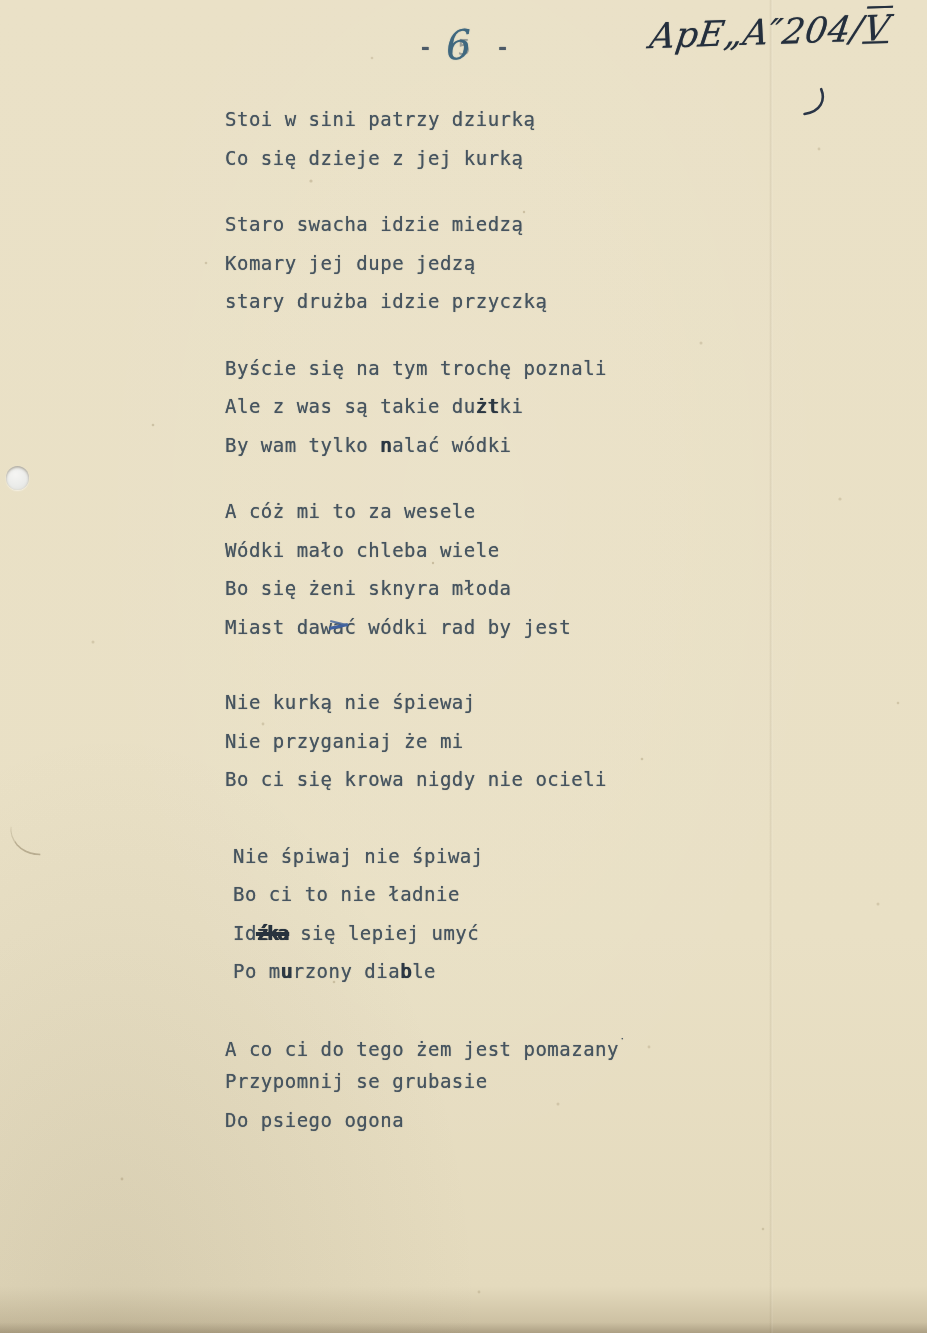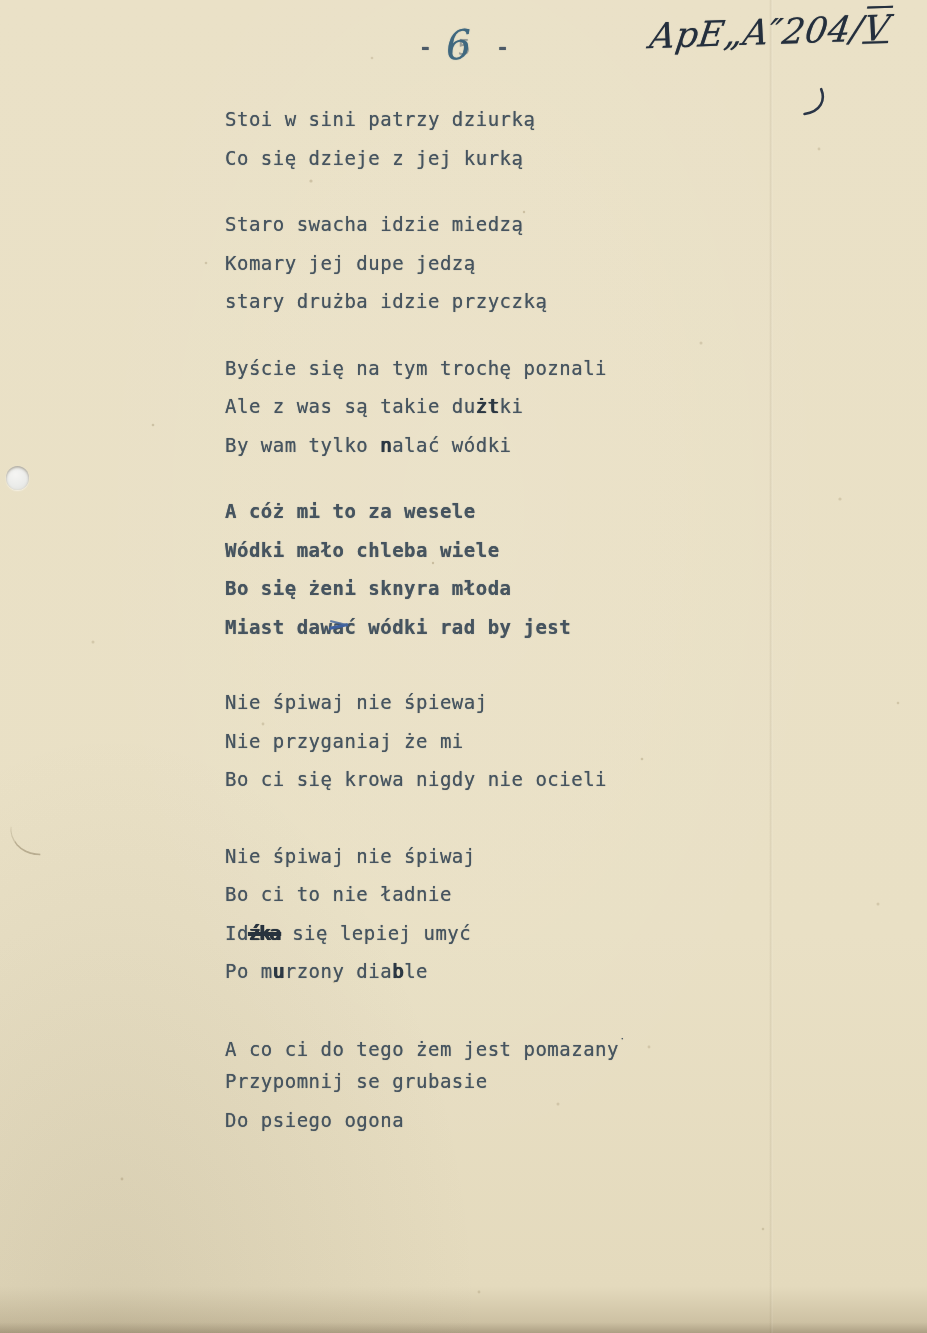--- a/index.html
+++ b/index.html
@@ -85,23 +85,23 @@
   }
   .annotation .numeral{
     text-decoration:underline overline;
     text-decoration-thickness:2px;
     padding:0 1px;
   }
   .flourish{position:absolute;left:799px;top:86px;transform:rotate(8deg);}
   
   .stanzas{position:absolute;left:225px;top:100px;width:660px;}
   .stanza{margin:0 0 28px 0;}
-  .stanza:nth-child(4){margin-bottom:37px;font-weight:bold;}
+  .stanza:nth-child(4){margin-bottom:37px;}
   .stanza:nth-child(5){margin-bottom:38px;}
-  .stanza:nth-child(6){margin-bottom:33px;}
+  .stanza:nth-child(6){margin-bottom:33px;margin-left:8px;}
   .line{
     height:38.5px;line-height:38.5px;white-space:pre;
     font-size:19px;letter-spacing:0.5px;color:#46545f;
     text-shadow:0 0 0.8px rgba(70,84,95,0.78);
   }
   .seg-plain{}
   .seg-overtype{
     color:#2c3843;
     text-shadow:0.9px 0 0 #2c3843, -0.5px 0 0 #2c3843, 0 0 1px rgba(44,56,67,0.9);
     text-align:center;
@@ -163,21 +163,21 @@
         <div class="line"><span class="seg-plain">Ale z was są takie du</span><span class="seg-overtype">żt</span><span class="seg-plain">ki</span></div>
         <div class="line"><span class="seg-plain">By wam tylko </span><span class="seg-overtype">n</span><span class="seg-plain">alać wódki</span></div>
       </div>
       <div class="stanza">
         <div class="line"><span class="seg-plain">A cóż mi to za wesele</span></div>
         <div class="line"><span class="seg-plain">Wódki mało chleba wiele</span></div>
         <div class="line"><span class="seg-plain">Bo się żeni sknyra młoda</span></div>
         <div class="line"><span class="seg-plain">Miast daw</span><span class="seg-bluestrike">a</span><span class="seg-plain">ć wódki rad by jest</span></div>
       </div>
       <div class="stanza">
-        <div class="line"><span class="seg-plain">Nie śpiwaj nie śpiewaj</span></div>
+        <div class="line"><span class="seg-plain">Nie kurką nie śpiewaj</span></div>
         <div class="line"><span class="seg-plain">Nie przyganiaj że mi</span></div>
         <div class="line"><span class="seg-plain">Bo ci się krowa nigdy nie ocieli</span></div>
       </div>
       <div class="stanza">
         <div class="line"><span class="seg-plain">Nie śpiwaj nie śpiwaj</span></div>
         <div class="line"><span class="seg-plain">Bo ci to nie ładnie</span></div>
         <div class="line"><span class="seg-plain">Id</span><span class="seg-xstrike">źka</span><span class="seg-plain"> się lepiej umyć</span></div>
         <div class="line"><span class="seg-plain">Po m</span><span class="seg-overtype">u</span><span class="seg-plain">rzony dia</span><span class="seg-overtype">b</span><span class="seg-plain">le</span></div>
       </div>
       <div class="stanza">

